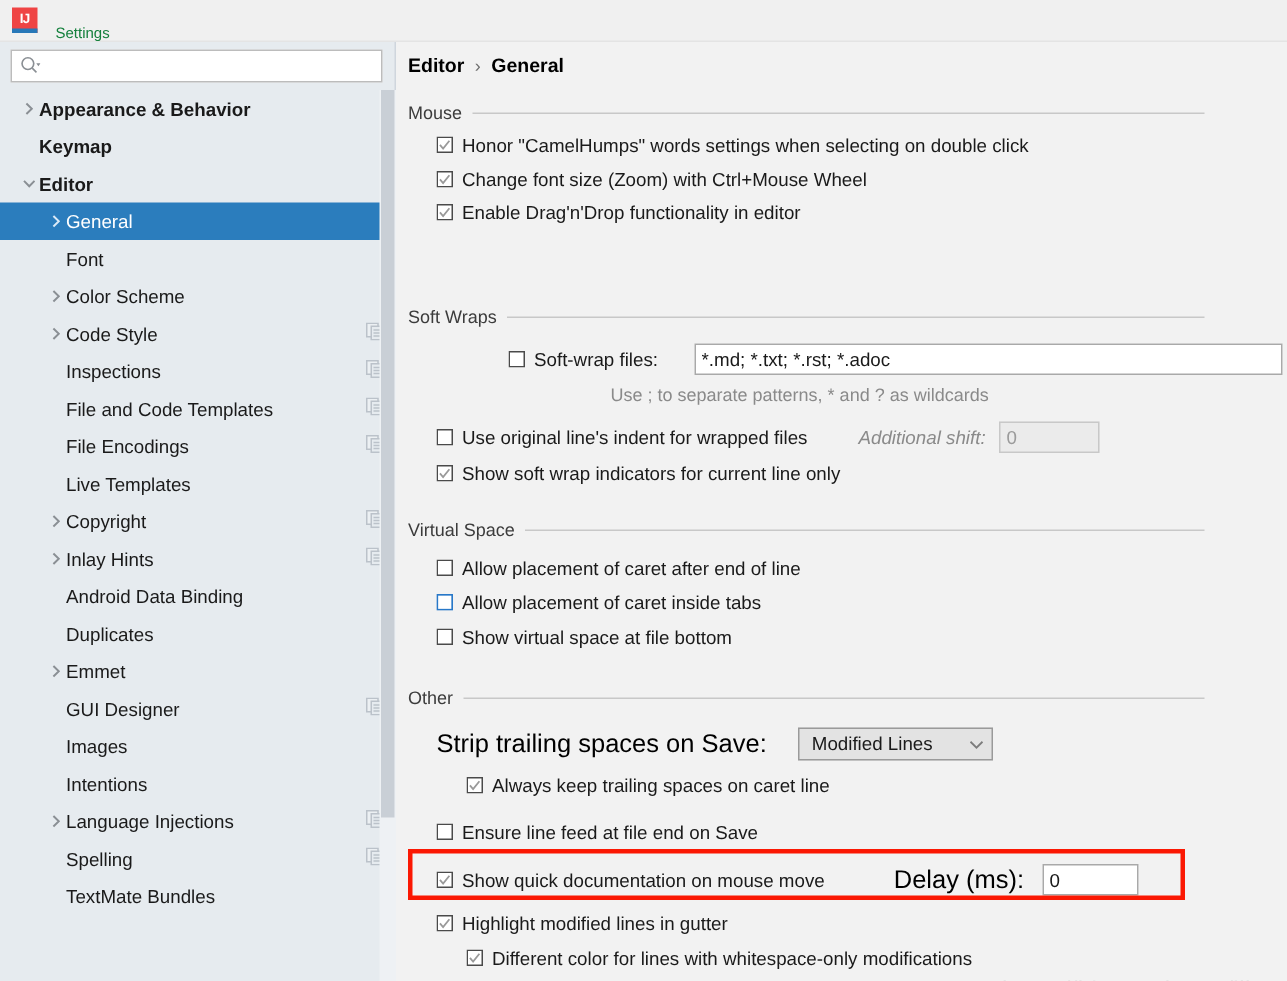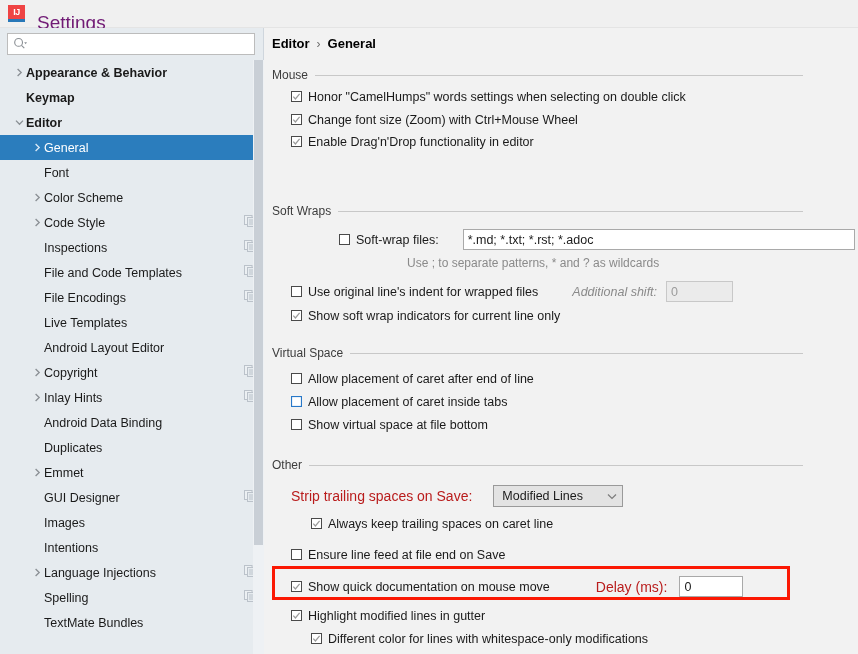--- a/index.html
+++ b/index.html
@@ -25,21 +25,21 @@
     width:17px; height:17px; flex:0 0 auto;
     background:#ef4444;
     border-bottom:3px solid #2878b8;
     color:#ffffff;
     font-size:9px; font-weight:bold;
     font-family:"Liberation Sans", sans-serif;
     display:flex; align-items:center; justify-content:center;
     line-height:1;
     letter-spacing:-0.5px;
   }
-  #title-text { margin-left:12px; font-size:19px; color:#701a75;margin-top:18px; }
+  #title-text { margin-left:12px; font-size:10px; color:#15803d;margin-top:18px; }
 
   
   #sidebar {
     position:absolute; left:0; top:28px; width:264px; height:626px;
     background:#e6ebef;
     border-right:1px solid #cfd6dd;
   }
   #search-wrap {
     position:absolute; left:7px; top:5px; width:248px; height:22px;
     background:#ffffff; border:1px solid #bcbcbc;
@@ -119,21 +119,21 @@
   input.txt.disabled { background:#ebebeb; border-color:#c8c8c8; color:#9b9b9b; }
 
   .combo {
     display:flex; align-items:center; justify-content:space-between;
     border:1px solid #9a9a9a; background:#e3e3e3; height:22px;
     padding:0 5px 0 8px; font-size:12.5px; color:#1a1a1a;
     cursor:default;
   }
   .combo .chev { margin-left:10px; opacity:.75; }
 
-  .lbl-plain { font-size:14px; color:#b91c1c; }
+  .lbl-plain { font-size:17px; color:#000000; }
   .lbl-dim { font-size:12.5px; color:#8a8a8a; }
 
   #redbox {
     position:absolute; border:3px solid #fb1803; pointer-events:none;
   }
 
   #watermark {
     position:absolute; font-size:16px; color:#d9d9d9;
     font-family:"Liberation Sans", sans-serif;
     white-space:nowrap; letter-spacing:.3px;
@@ -250,24 +250,20 @@
                 <line x1="5" y1="5" x2="9.5" y2="5" stroke="#b4bcc4"></line>
                 <line x1="5" y1="7" x2="9.5" y2="7" stroke="#b4bcc4"></line>
                 <line x1="5" y1="9" x2="9.5" y2="9" stroke="#b4bcc4"></line>
               </svg></span>
           </div>
           <div class="tree-row lvl1">
             <span class="chev"></span>
             <span class="lbl">Live Templates</span>
           </div>
           <div class="tree-row lvl1">
-            <span class="chev"></span>
-            <span class="lbl">Android Layout Editor</span>
-          </div>
-          <div class="tree-row lvl1">
             <span class="chev">
               <svg width="9" height="9" viewBox="0 0 9 9">
                 <polyline points="2.6,1 6.2,4.5 2.6,8" fill="none" stroke="#8a8f94" stroke-width="1.3"></polyline>
               </svg>
             </span>
             <span class="lbl">Copyright</span>
             <span><svg class="copy-ico" viewBox="0 0 12 12">
                 <rect x="0.5" y="0.5" width="7.5" height="9" fill="#eef1f4" stroke="#b4bcc4"></rect>
                 <rect x="3.5" y="2.5" width="7.5" height="9" fill="#e6ebef" stroke="#b4bcc4"></rect>
                 <line x1="5" y1="5" x2="9.5" y2="5" stroke="#b4bcc4"></line>

